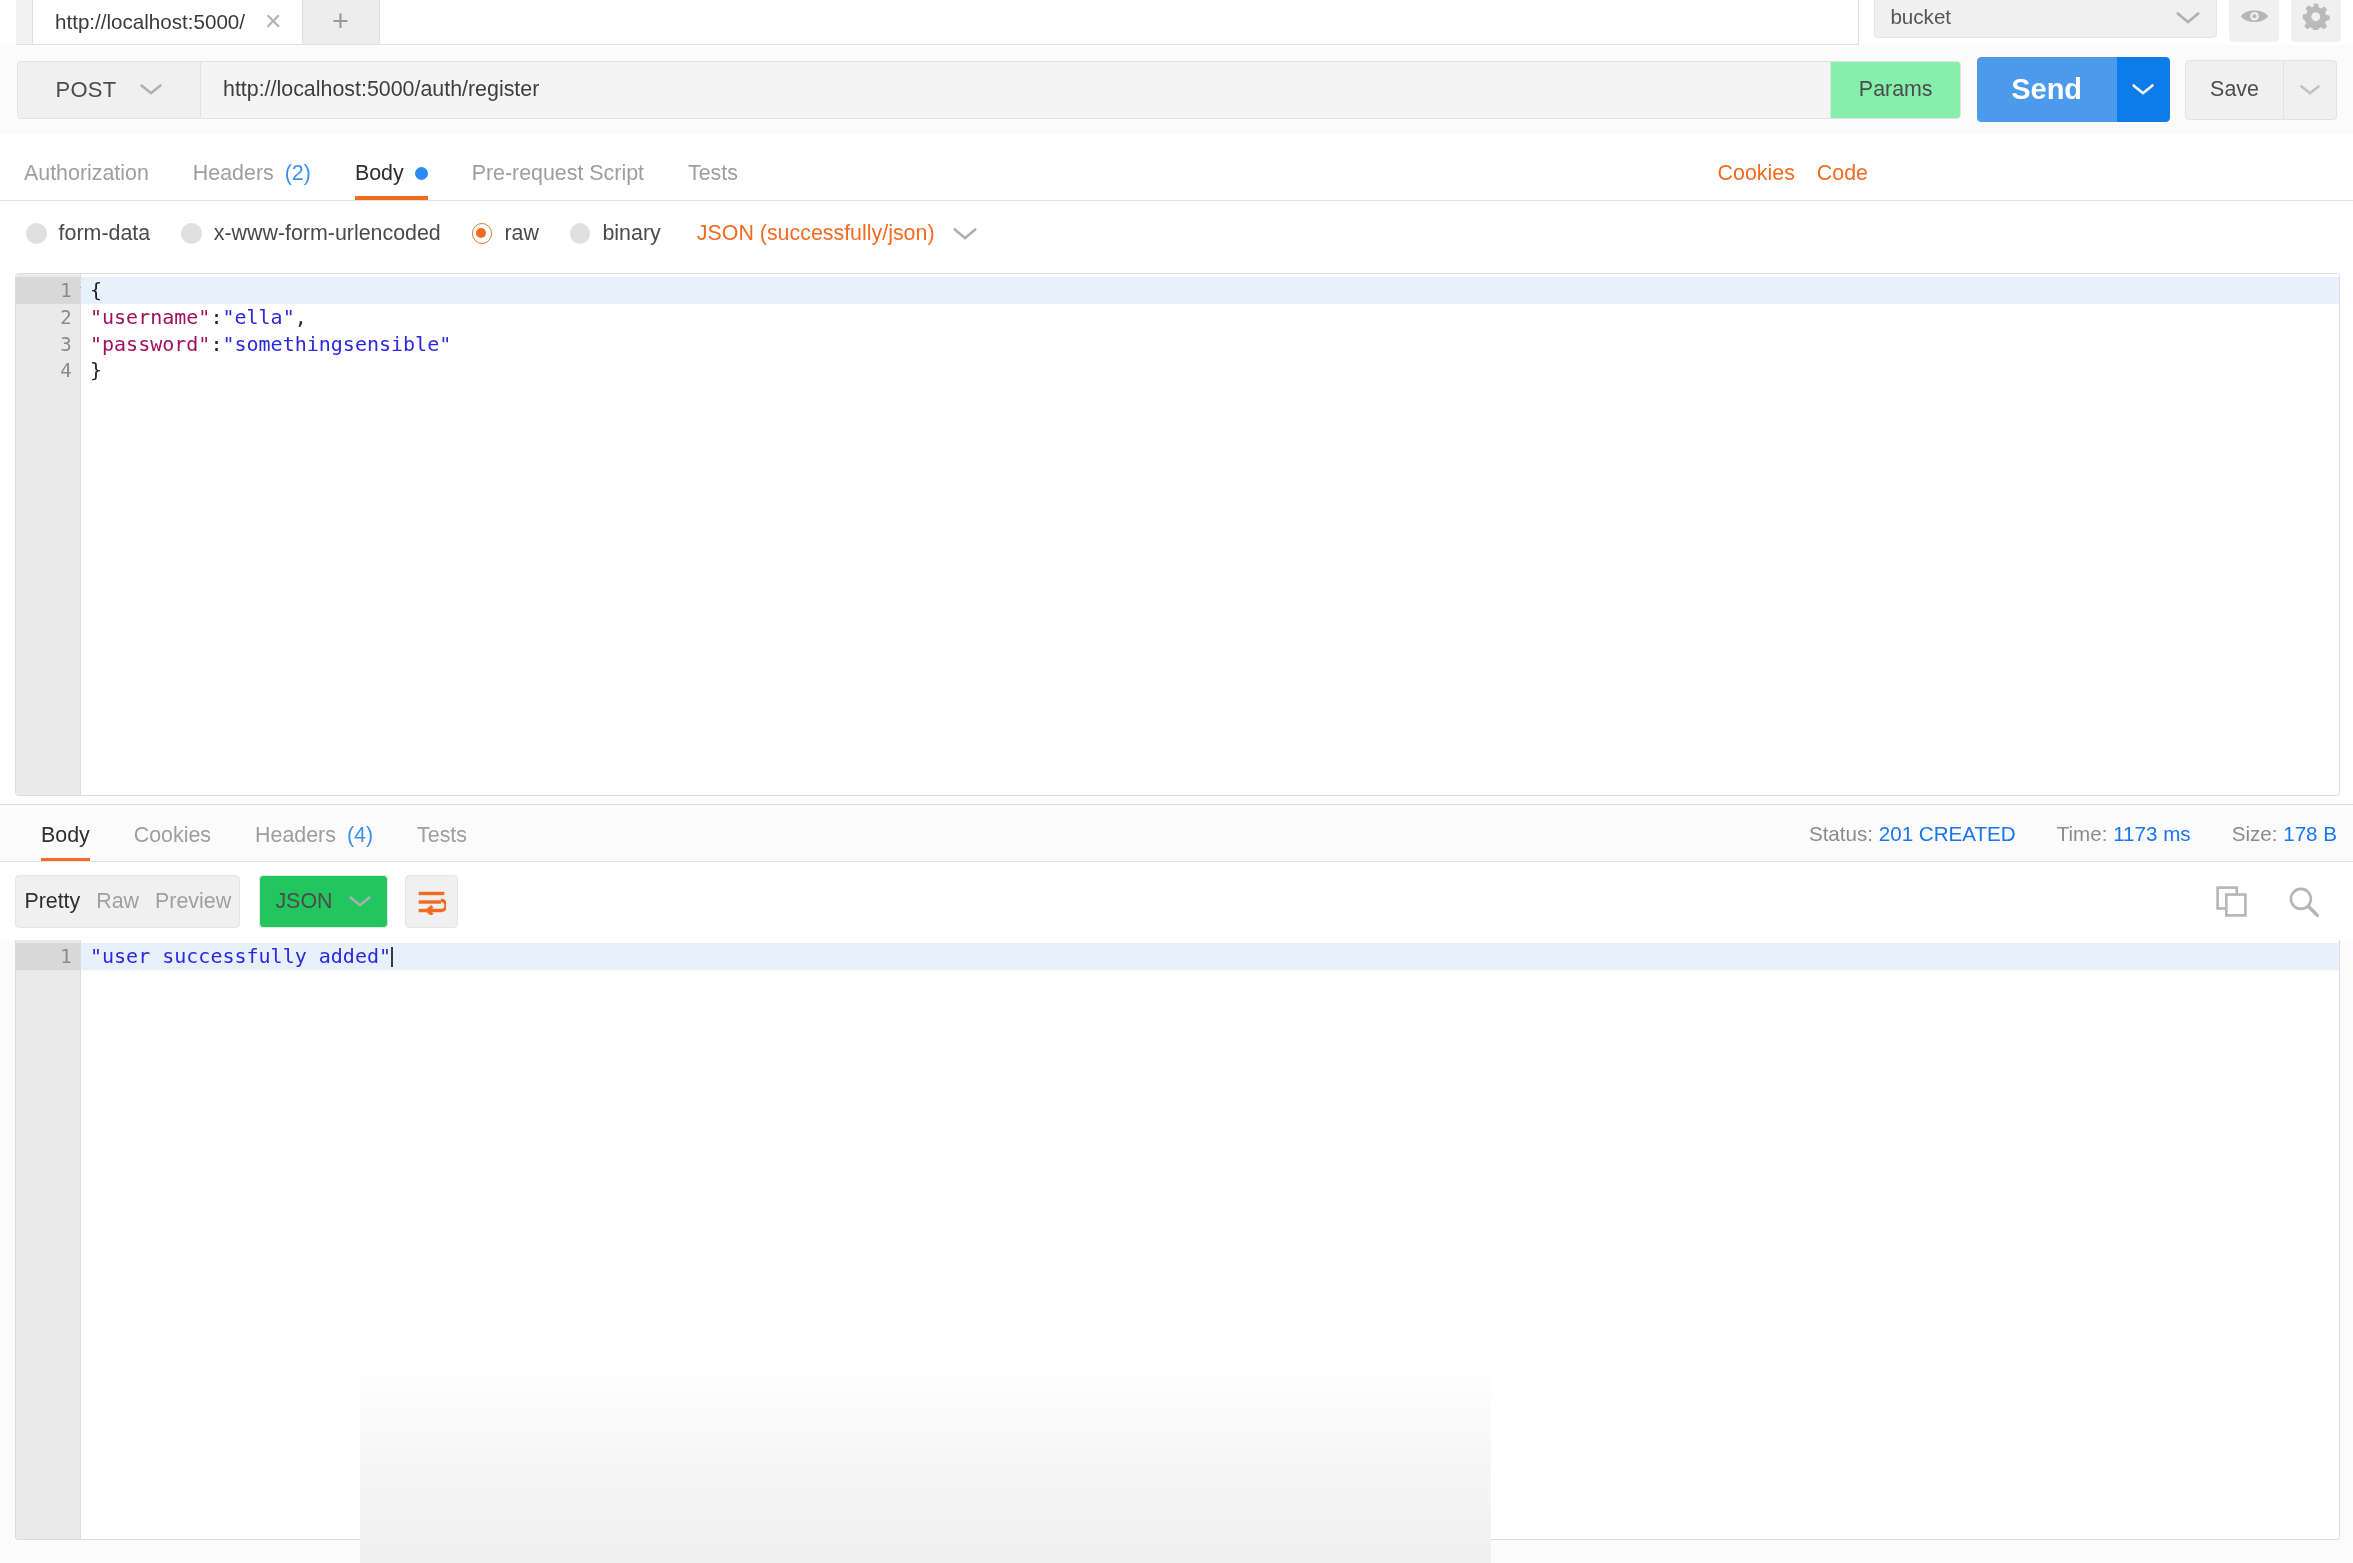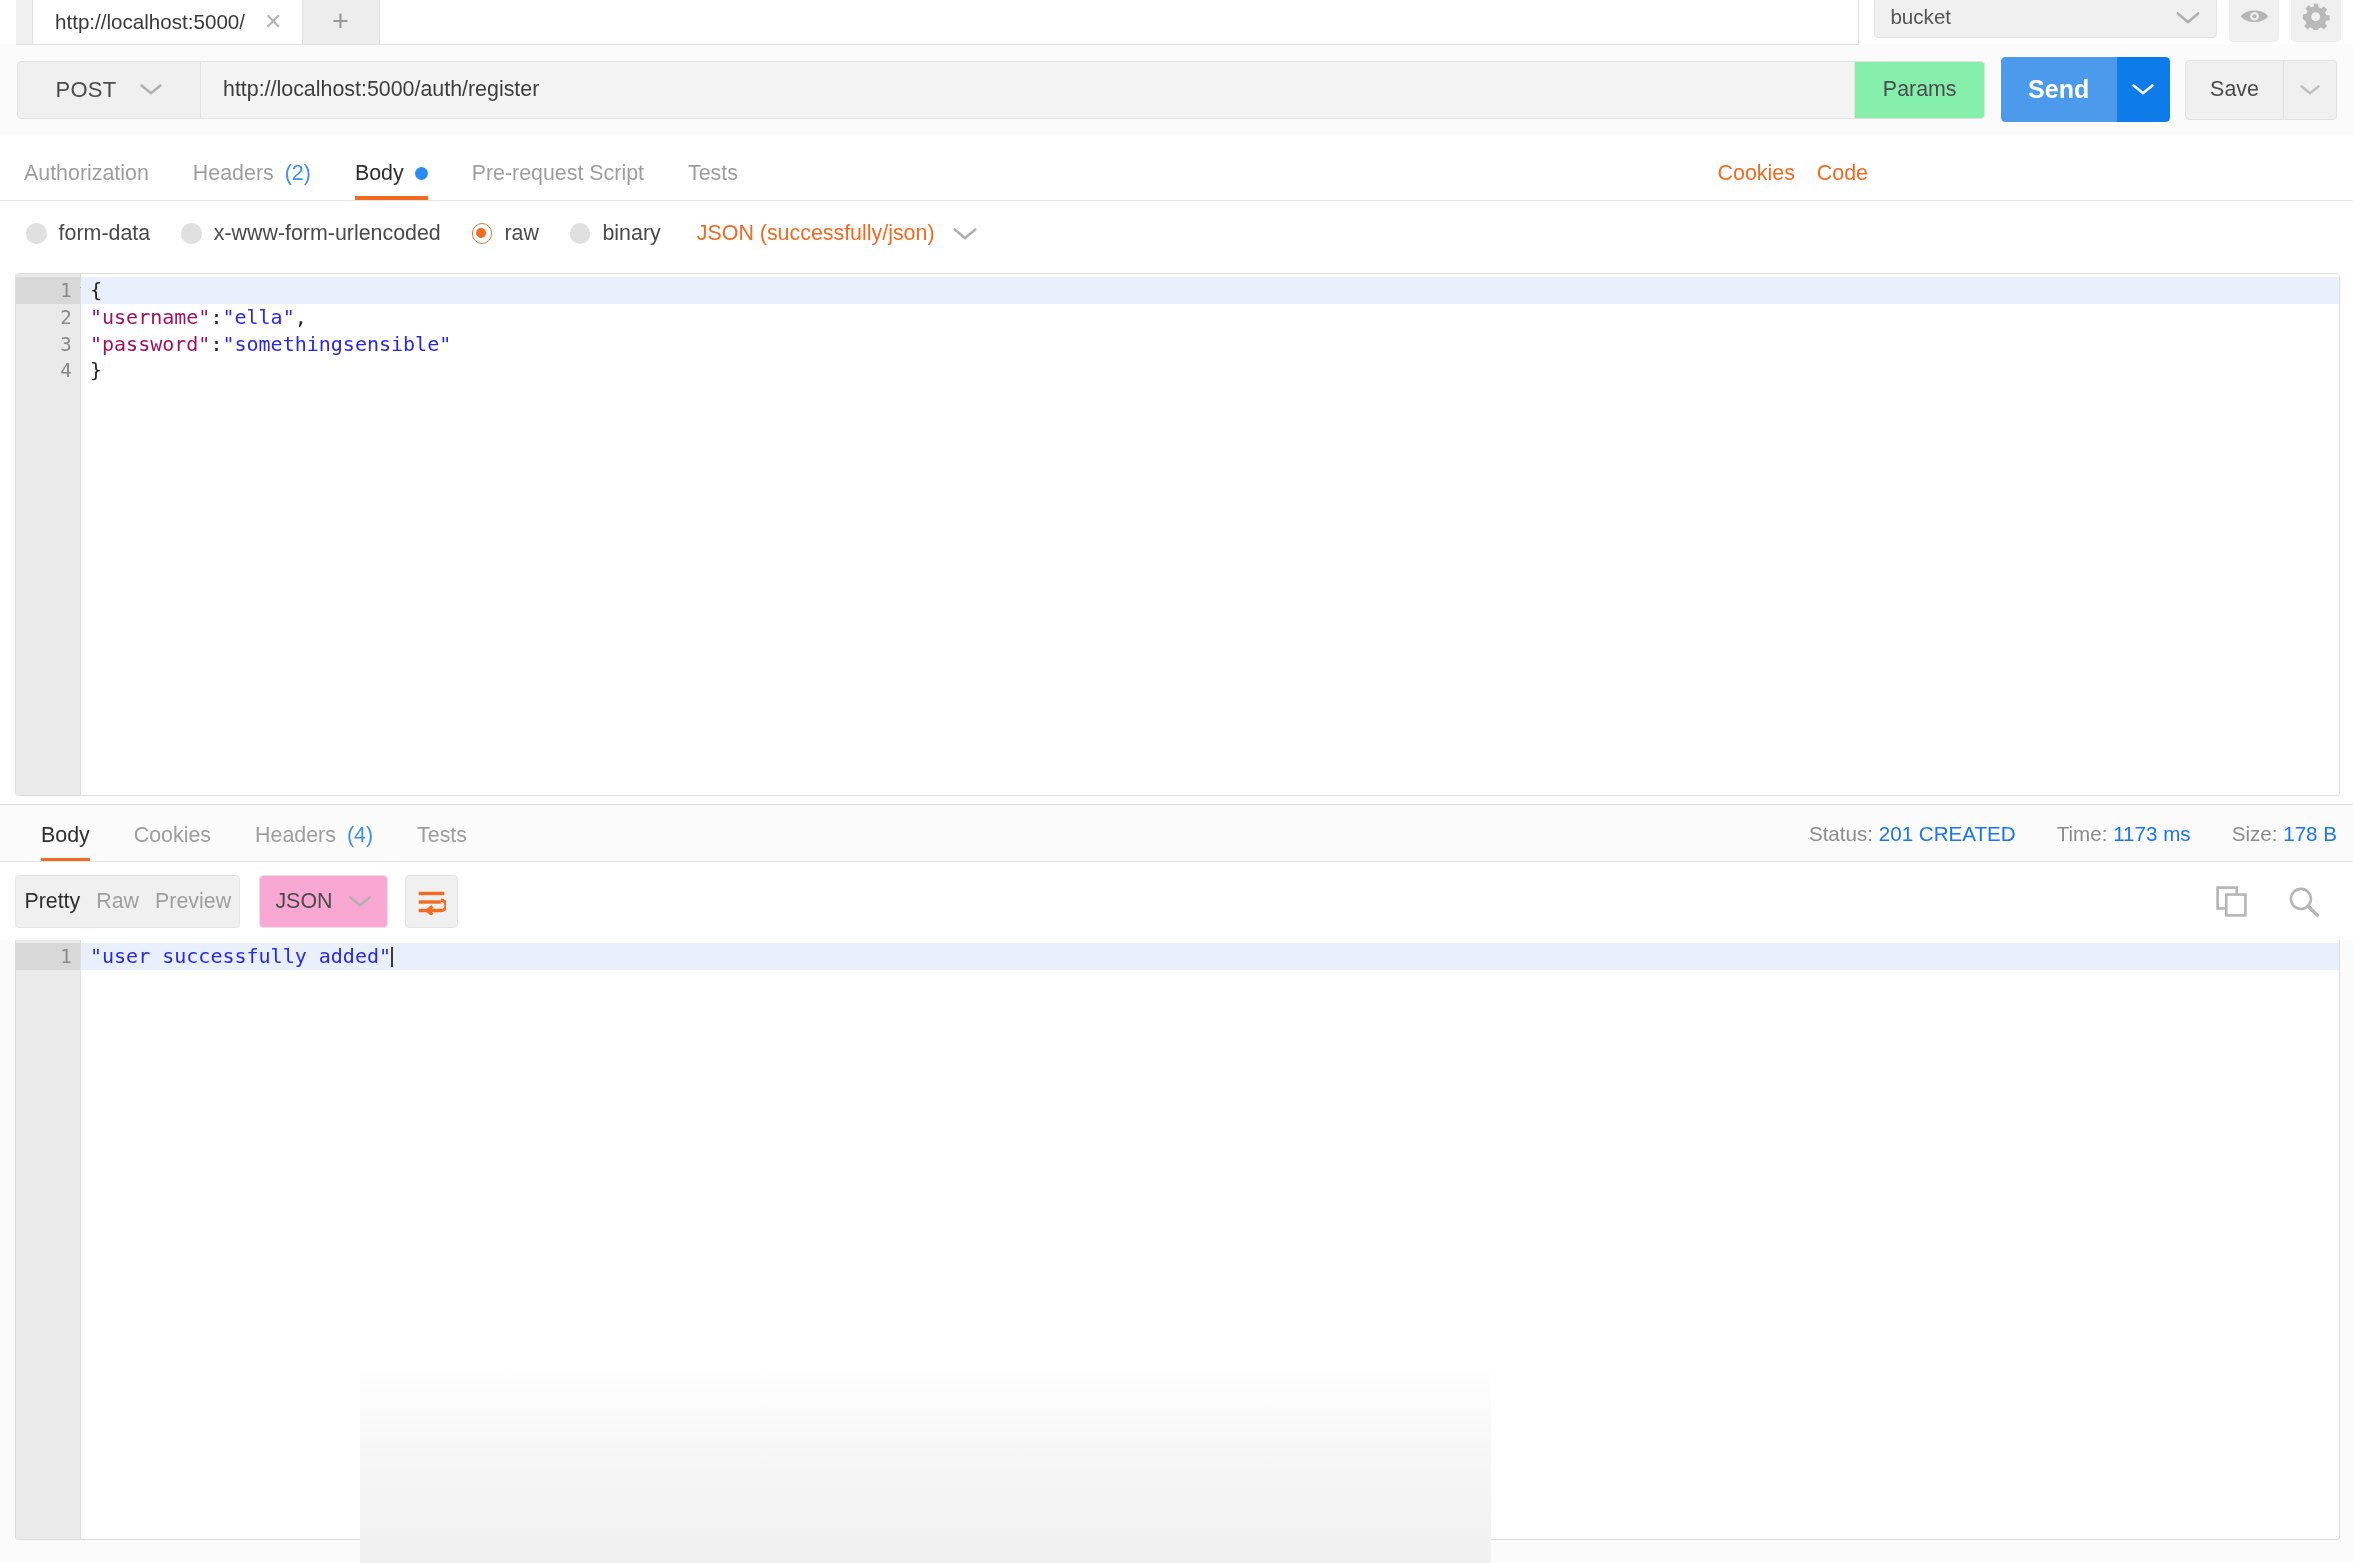--- a/index.html
+++ b/index.html
@@ -163,24 +163,24 @@
     cursor: pointer;
   }
   .send-group {
     margin-left: 15.4px;
     display: flex;
     height: 65px;
     border-radius: 4.3px;
     overflow: hidden;
   }
   .send-btn {
-    width: 116px;
+    width: 140px;
     background: #4c9aec;
     color: #ffffff;
-    font-size: 25px;
+    font-size: 29px;
     font-weight: bold;
     display: flex;
     align-items: center;
     justify-content: center;
     cursor: pointer;
   }
   .send-caret {
     width: 53px;
     background: #0d7ce8;
     display: flex;
@@ -458,21 +458,21 @@
     align-items: center;
     font-size: 21.4px;
     color: #a0a0a0;
     cursor: pointer;
   }
   .seg.active { color: #2f2f2f; }
   .fmt-select {
     margin-left: 19px;
     height: 53px;
     width: 129px;
-    background: #f9a8d4;
+    background: #22c55e;
     border: 0.9px solid #e4e4e4;
     border-radius: 4.3px;
     display: flex;
     align-items: center;
     justify-content: center;
     gap: 15.4px;
     font-size: 21.4px;
     color: #4c4c4c;
     cursor: pointer;
   }

